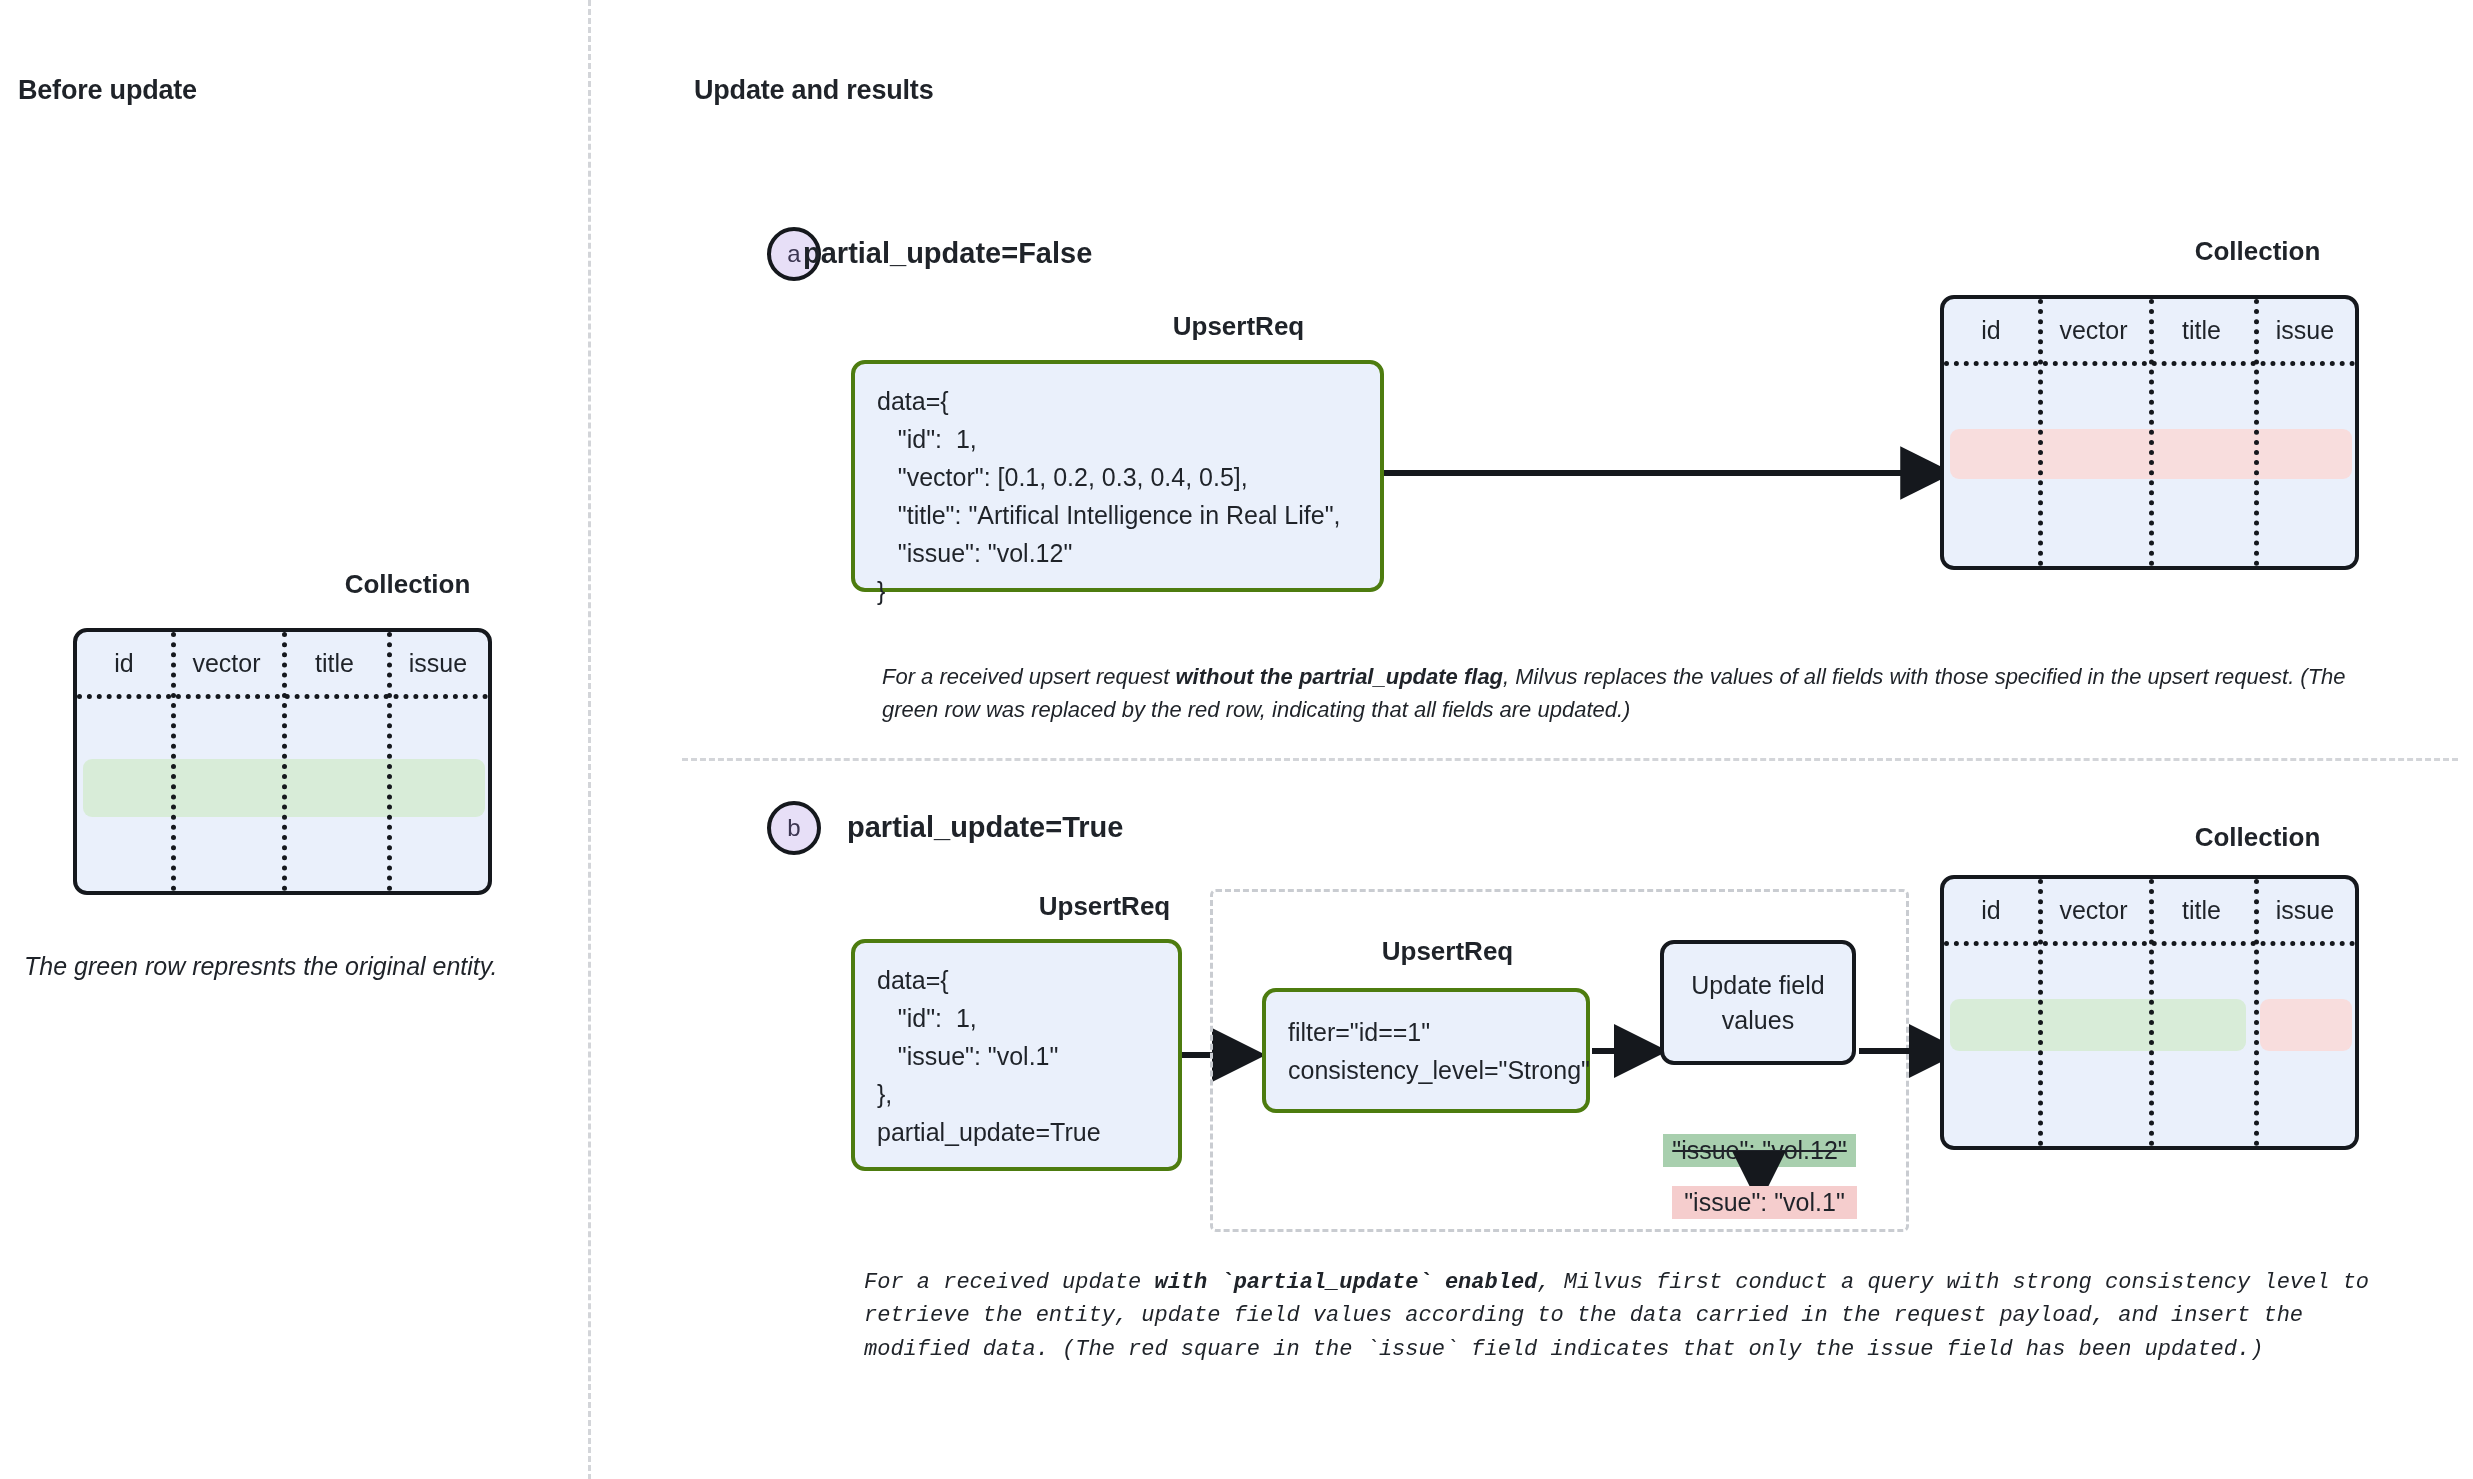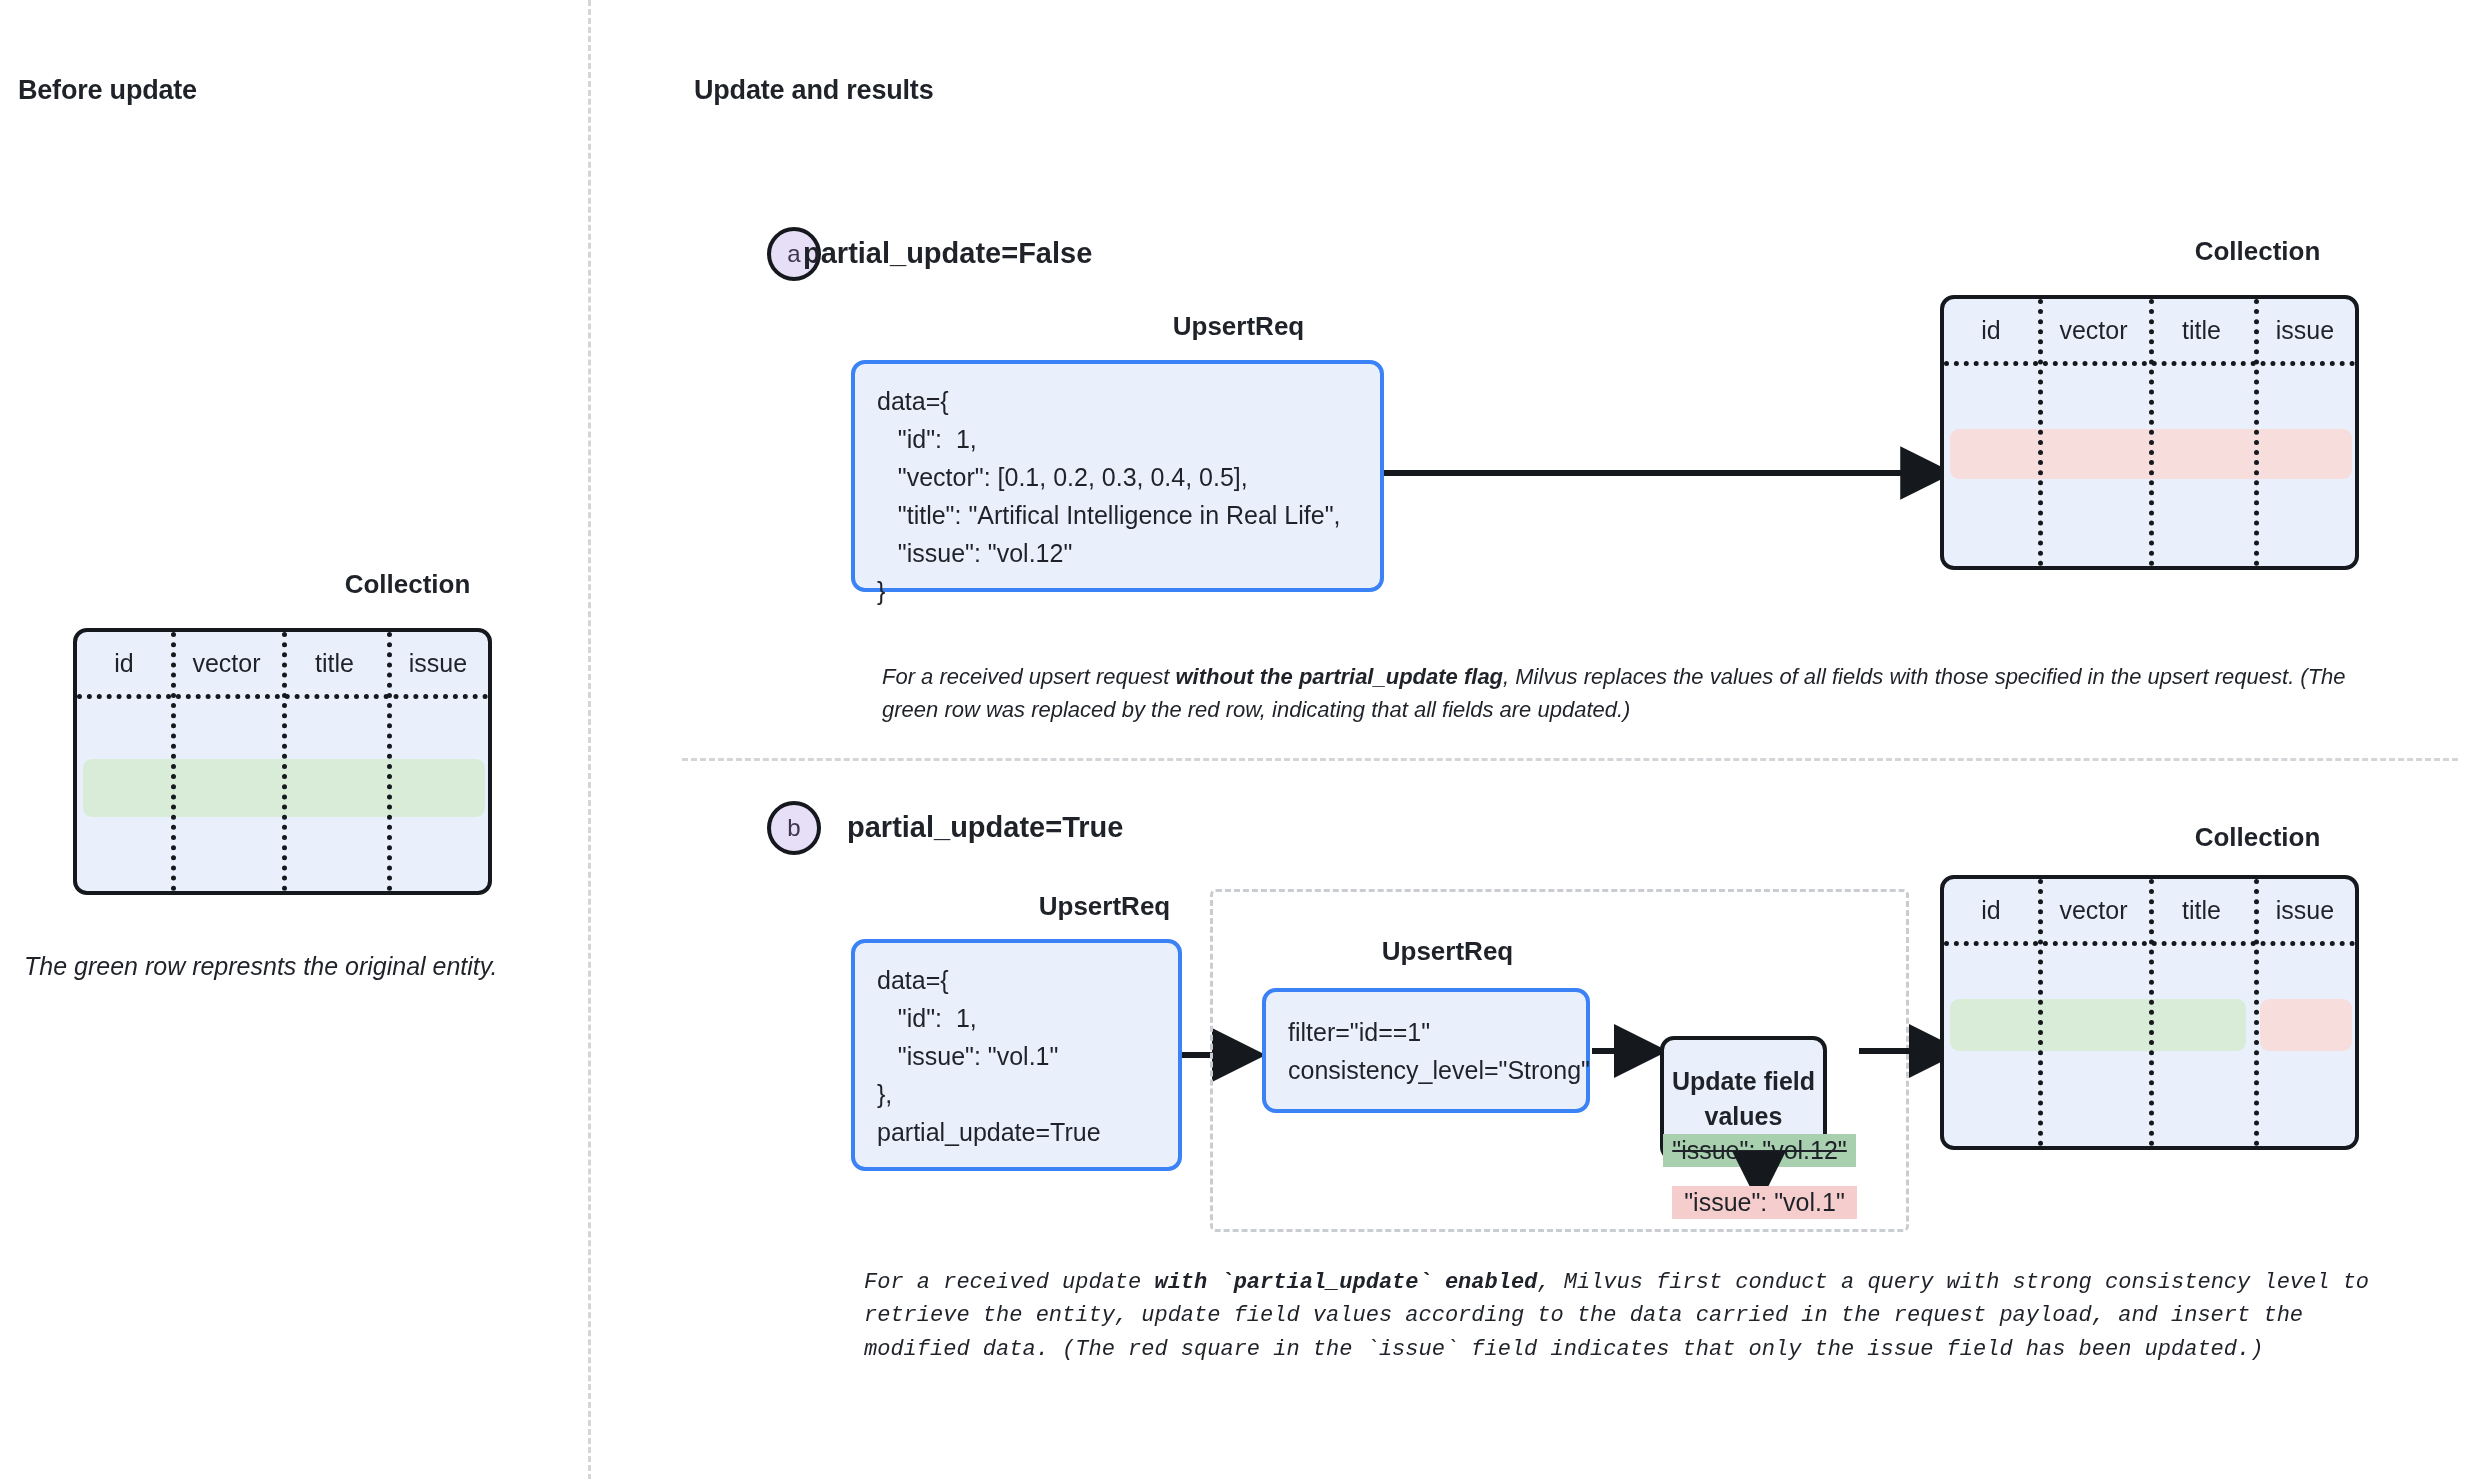--- a/index.html
+++ b/index.html
@@ -75,21 +75,21 @@
   .hl-row {
     position: absolute;
     border-radius: 9px;
   }
   .hl-green { background: #d8ecd8; }
   .hl-red   { background: #f8dddd; }
 
   
   .codebox {
     background: #eaf0fb;
-    border: 4px solid #3b82f6;
+    border: 4px solid #4d7c0f;
     border-radius: 14px;
     font-size: 25px;
     color: #1f2329;
     line-height: 1.52;
     white-space: pre;
     padding: 18px 22px;
   }
   .plainbox {
     background: #eaf0fb;
     border: 4px solid #15181d;
@@ -257,21 +257,21 @@
 
   <svg class="arrow" style="left:1592px; top:1031px;" width="70" height="40" viewBox="0 0 70 40">
     <defs>
       <marker id="ah-b2" markerWidth="9" markerHeight="9" refX="6" refY="4.5" orient="auto">
         <path d="M0,0 L9,4.5 L0,9 z" fill="#15181d"></path>
       </marker>
     </defs>
     <line x1="0" y1="20" x2="58" y2="20" stroke="#15181d" stroke-width="6" marker-end="url(#ah-b2)"></line>
   </svg>
 
-  <div class="abs plainbox" style="left:1660px; top:1036px; width:167px; height:125px; white-space:pre;font-weight:bold;">Update field
+  <div class="abs plainbox" style="left:1660px; top:940px; width:196px; height:125px; white-space:pre;">Update field
 values</div>
 
   <div class="abs chip chip-green" style="left:1663px; top:1134px; width:193px;">"issue": "vol.12"</div>
 
   <svg class="arrow" style="left:1739px; top:1154px;" width="40" height="46" viewBox="0 0 40 46">
     <defs>
       <marker id="ah-b3" markerWidth="9" markerHeight="9" refX="6" refY="4.5" orient="auto">
         <path d="M0,0 L9,4.5 L0,9 z" fill="#15181d"></path>
       </marker>
     </defs>

